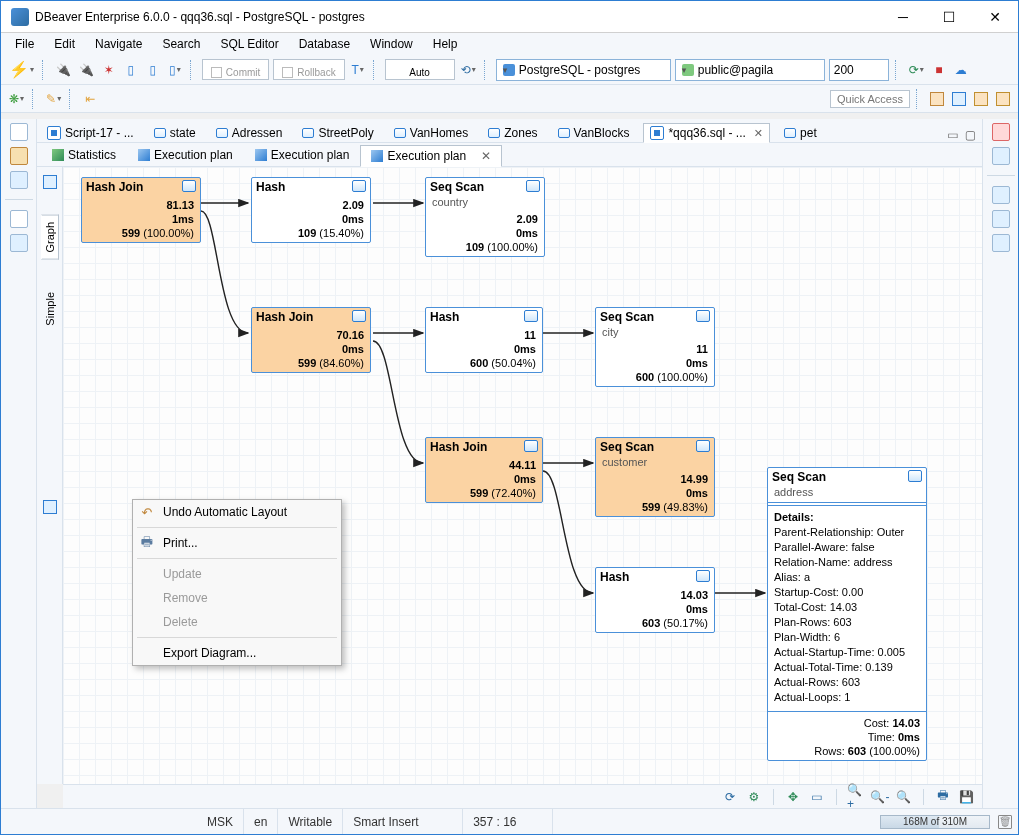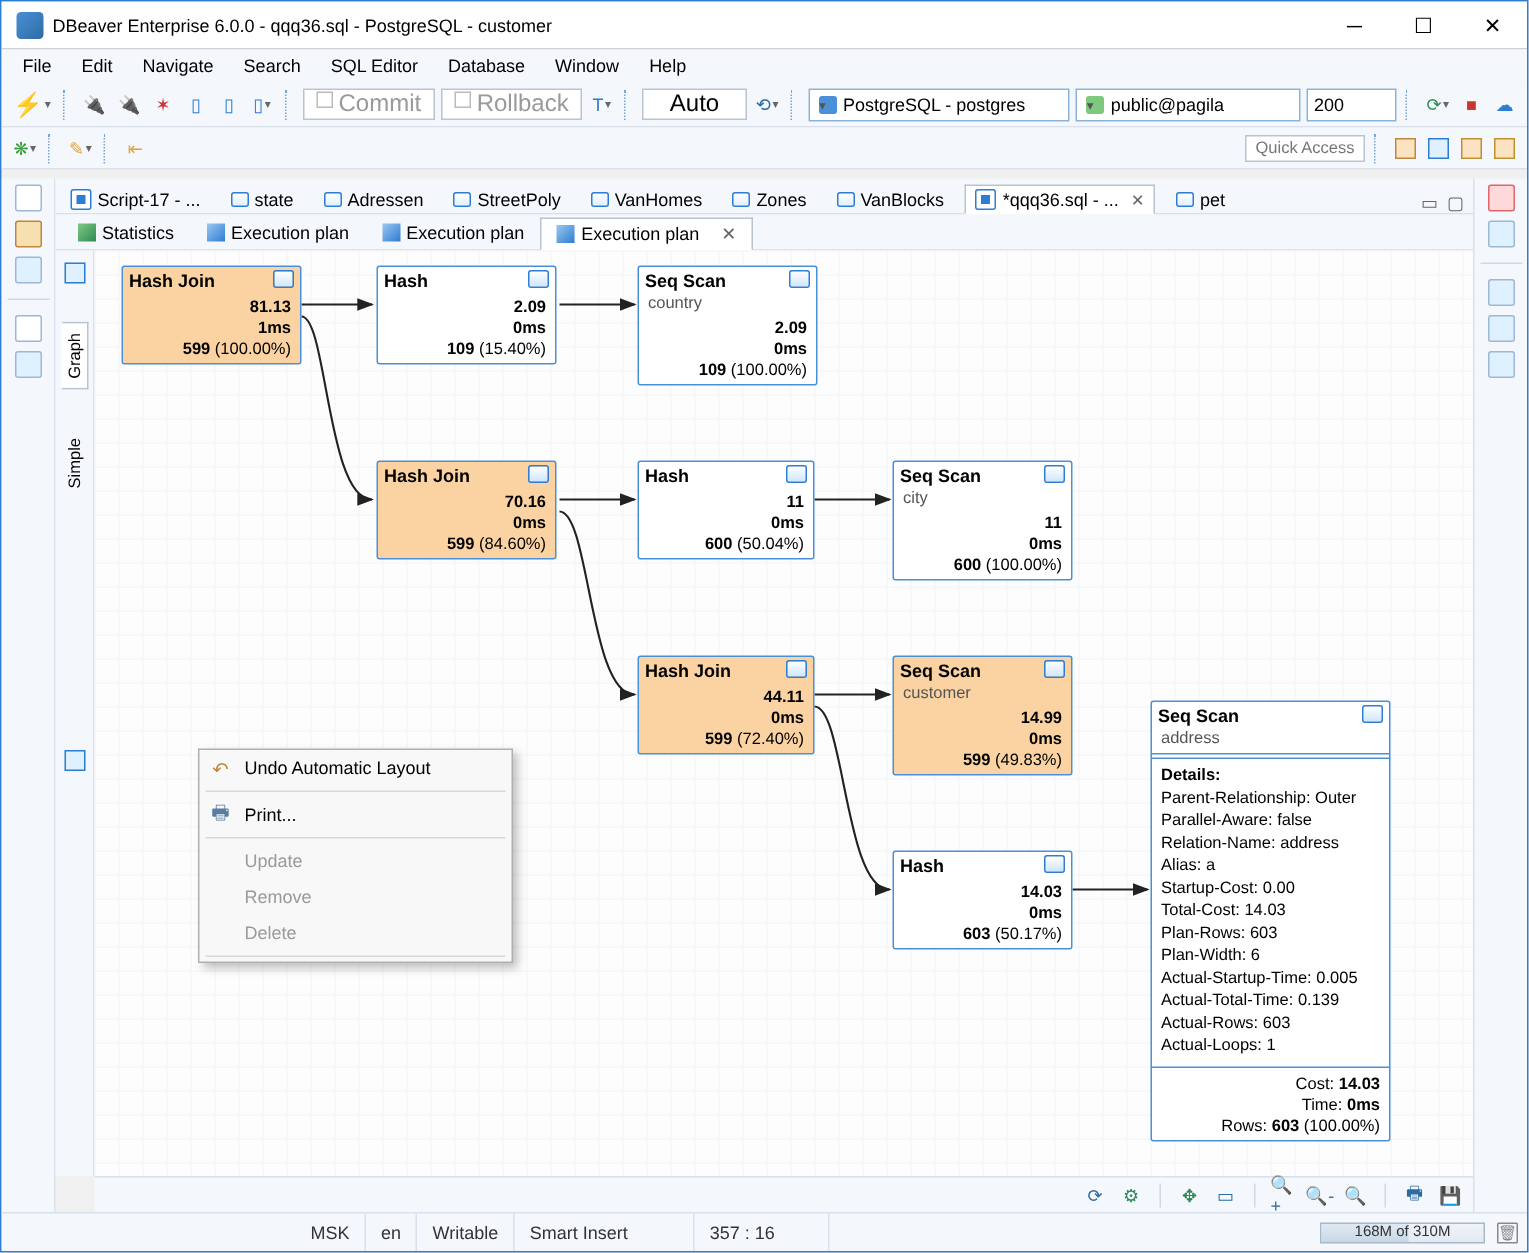--- a/index.html
+++ b/index.html
@@ -35,21 +35,21 @@
     display:flex;align-items:center;gap:4px;padding:2px 6px;
     background:#f4f7fb;border-bottom:1px solid #d9e2ec;
     height:28px;
   }
   .toolbar-row.top{height:30px;}
   .tb-sep{width:6px;height:20px;border-left:1px dotted #7aa6d1;margin:0 2px;}
   .tb-btn{min-width:18px;height:20px;display:flex;align-items:center;justify-content:center;
     font-size:12px;color:#2d6ca2;padding:0 2px;}
   .tb-btn small{font-size:8px;margin-left:1px;color:#666;}
   .btn-flat{border:1px solid #b8c4d0;background:#fff;padding:1px 8px;height:21px;
-    display:flex;align-items:flex-start;gap:4px;font-size:16px;}
+    display:flex;align-items:flex-end;gap:4px;font-size:10px;}
   .combo{border:1px solid #8bb3d9;background:#fff;height:22px;display:flex;align-items:center;
     padding:0 3px 0 6px;font-size:12px;gap:4px;}
   .combo .arrow{font-size:9px;color:#555;}
   .txt-input{border:1px solid #8bb3d9;background:#fff;height:22px;width:60px;padding:0 4px;font-size:12px;}
   .quick-access{border:1px solid #b8c4d0;padding:2px 6px;background:#fff;color:#777;font-size:11px;}
 
   
   .rail{position:absolute;top:118px;bottom:26px;width:36px;background:#f4f7fb;
     border-right:1px solid #d9e2ec;display:flex;flex-direction:column;align-items:center;padding-top:4px;gap:6px;}
   .rail.right{right:0;left:auto;border-left:1px solid #d9e2ec;border-right:none;}
@@ -144,21 +144,21 @@
 
   .file-tab .sql-ico{width:14px;height:14px;background:#fff;border:1px solid #2d7dd2;
     border-radius:2px;position:relative;}
   .file-tab .sql-ico:after{content:"";position:absolute;inset:3px;background:#2d7dd2;}
 </style>
 </head>
 <body>
 
 <div class="titlebar">
   <div class="ico"></div>
-  <div class="title">DBeaver Enterprise 6.0.0 - qqq36.sql - PostgreSQL - customer</div>
+  <div class="title">DBeaver Enterprise 6.0.0 - qqq36.sql - PostgreSQL - postgres</div>
   <div class="winbtn">─</div>
   <div class="winbtn">☐</div>
   <div class="winbtn close">✕</div>
 </div>
 
 <div class="menubar">
   <span>File</span>
   <span>Edit</span>
   <span>Navigate</span>
   <span>Search</span>
@@ -467,20 +467,23 @@
   <div class="ctx-item disabled">
       <span>Update</span>
     </div>
   <div class="ctx-item disabled">
       <span>Remove</span>
     </div>
   <div class="ctx-item disabled">
       <span>Delete</span>
     </div>
   <div class="ctx-sep"></div>
+  <div class="ctx-item">
+      <span>Export Diagram...</span>
+    </div>
 </div>
 
 <div class="canvas-actions">
   <div class="act-btn">⟳</div>
   <div class="act-btn" style="color:#2e8b57;">⚙</div>
   <div class="act-sep"></div>
   <div class="act-btn" style="color:#2e8b57;">✥</div>
   <div class="act-btn">▭</div>
   <div class="act-sep"></div>
   <div class="act-btn">🔍+</div>

